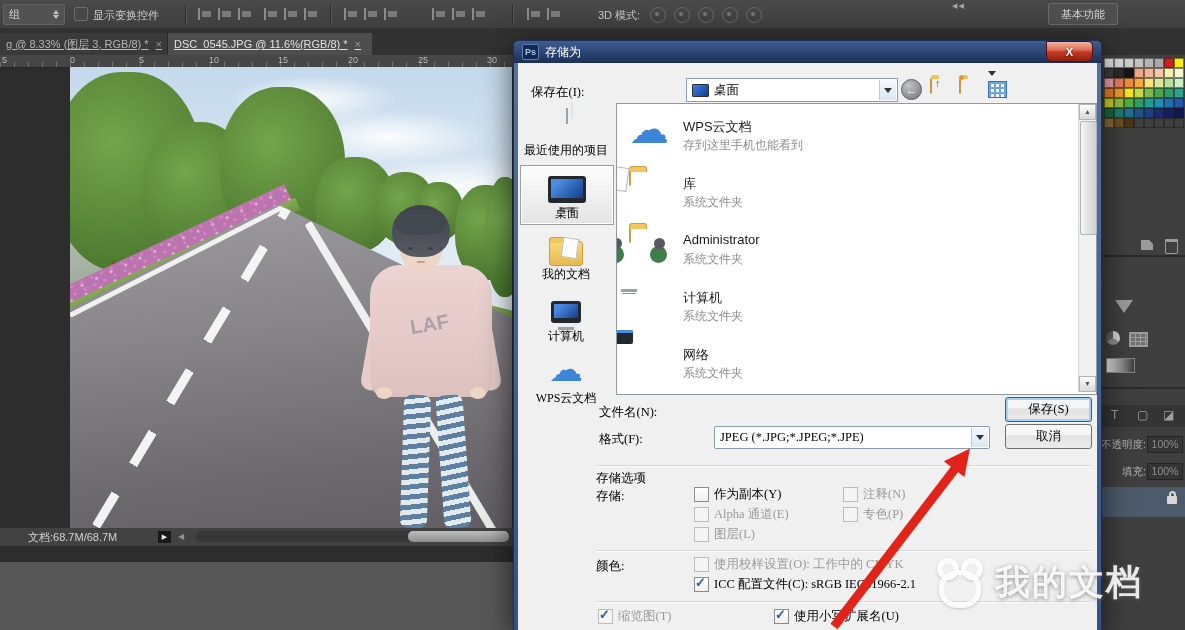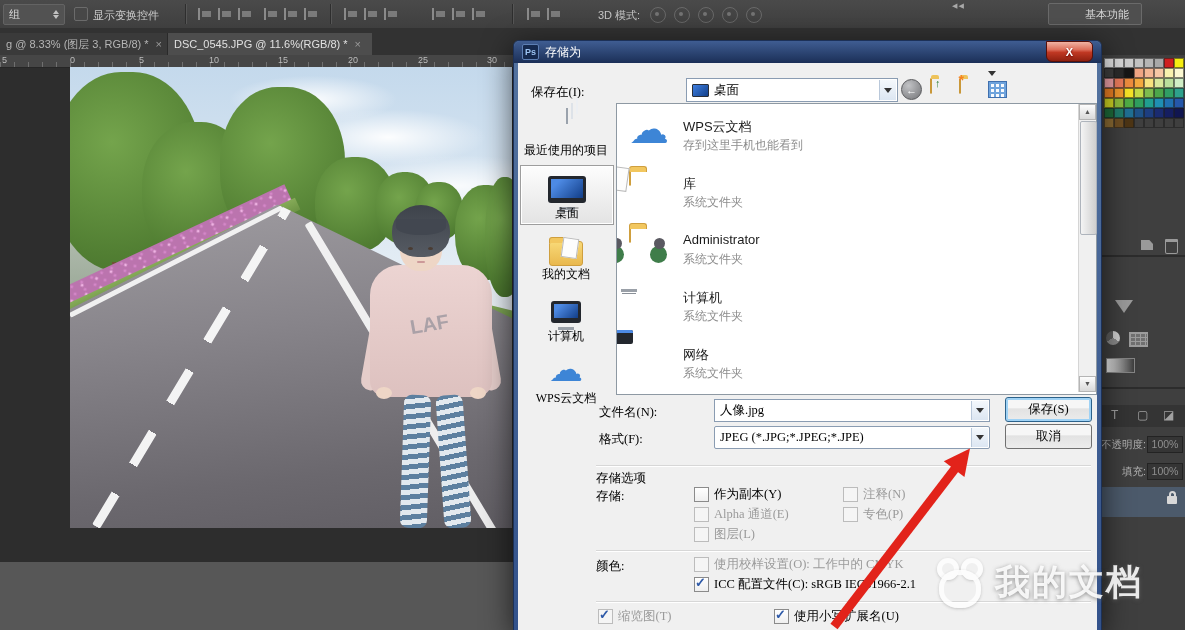--- a/index.html
+++ b/index.html
@@ -17,24 +17,24 @@
   .cbdark{position:absolute;left:74px;top:7px;width:12px;height:12px;background:#474747;border:1px solid #6b6b6b;border-radius:2px;}
   .showtrans{position:absolute;left:93px;top:8px;color:#cbcbcb;}
   .vsep{position:absolute;top:4px;width:1px;height:20px;background:#2e2e2e;box-shadow:1px 0 0 #565656;}
   .tico{position:absolute;top:7px;width:16px;height:14px;opacity:.75;
     background:linear-gradient(#a2a2a2,#a2a2a2) no-repeat 2px 1px/2px 12px,
                linear-gradient(#8d8d8d,#8d8d8d) no-repeat 6px 4px/9px 6px;}
   .tico3{position:absolute;top:7px;width:14px;height:14px;border:1px solid #868686;border-radius:50%;opacity:.55;}
   .tico3 b{position:absolute;left:4px;top:4px;width:4px;height:4px;border-radius:50%;background:#9a9a9a;}
   .mode3d{position:absolute;left:598px;top:8px;color:#c6c6c6;}
   .wsbtn{position:absolute;left:1048px;top:3px;width:68px;height:20px;background:#4f4f4f;border:1px solid #6a6a6a;
-    border-radius:2px;color:#d6d6d6;font-size:11px;display:flex;align-items:center;justify-content:center;padding-left:24px;}
+    border-radius:2px;color:#d6d6d6;font-size:11px;display:flex;align-items:center;justify-content:center;}
   
   .tabbar{position:absolute;left:0;top:28px;width:1185px;height:27px;background:#323232;}
-  .tab{position:absolute;bottom:0;height:22px;display:flex;align-items:center;font-size:11px;white-space:nowrap;overflow:hidden;}
+  .tab{position:absolute;bottom:0;height:22px;display:flex;align-items:center;font-size:11px;white-space:nowrap;overflow:hidden;text-decoration:underline;}
   .tab-inactive{left:0;width:167px;background:#3a3a3a;color:#b5b5b5;border-right:1px solid #2a2a2a;}
   .tab-active{left:168px;width:204px;background:#4d4d4d;color:#e0e0e0;}
   .tab .lbl{padding-left:6px;}
   .tab .cls{margin-left:7px;color:#9b9b9b;font-size:11px;padding-right:6px;}
   .collapse{position:absolute;left:952px;top:2px;color:#a8a8a8;font-size:7px;letter-spacing:1px;}
   
   .ruler{position:absolute;left:0;top:55px;width:1185px;height:12px;background:#464646;border-bottom:1px solid #262626;
     font-size:9px;color:#bdbdbd;}
   .ruler .ticks{position:absolute;left:0;right:0;bottom:0;height:5px;
     background:repeating-linear-gradient(90deg,#6f6f6f 0 1px,transparent 1px 14px);}
@@ -328,20 +328,27 @@
       <span class="c-eye" style="left:38px"></span>
       <span class="c-eye" style="left:58px"></span>
       <span class="c-mouth"></span>
       <div class="c-hand" style="left:6px"></div>
       <div class="c-hand" style="left:100px"></div>
       <div class="c-leg l"></div>
       <div class="c-leg r"></div>
     </div>
   </div>
 
+  <div class="statusbar">
+    <span class="doc">文档:68.7M/68.7M</span>
+    <span class="play">▶</span>
+    <span class="larr">◀</span>
+    <span class="htrack"></span>
+    <span class="hthumb"></span>
+  </div>
   <div class="tlbody"></div>
 
   <div class="rpanel">
     <div class="swgrid">
 
     <span class="sw" style="background: rgb(230, 230, 230);"></span>
         <span class="sw" style="background: rgb(218, 218, 218);"></span>
         <span class="sw" style="background: rgb(206, 206, 206);"></span>
         <span class="sw" style="background: rgb(194, 194, 194);"></span>
         <span class="sw" style="background: rgb(181, 181, 181);"></span>
@@ -508,26 +515,20 @@
             <div class="fdesc">系统文件夹</div>
           </div>
         </div>
       <div class="vscroll" style="left:560px;top:41px;height:288px;width:17px">
         <span class="vsbtn" style="top:0">▲</span>
         <span class="vsthumb"></span>
         <span class="vsbtn" style="bottom:0">▼</span>
       </div>
 
       <span class="lab" style="left:81px;top:341px">文件名(N):</span>
-      <div class="combo" style="left:196px;top:336px;width:269px;height:21px">
-        <span>人像.jpg</span>
-        <span class="arr">
-            <i></i>
-          </span>
-      </div>
       <div class="wbtn def" style="left:487px;top:334px">保存(S)</div>
 
       <span class="lab" style="left:81px;top:368px">格式(F):</span>
       <div class="combo" style="left:196px;top:363px;width:269px;height:21px;border-radius:2px">
         <span>JPEG (*.JPG;*.JPEG;*.JPE)</span>
         <span class="arr">
             <i></i>
           </span>
       </div>
       <div class="wbtn" style="left:487px;top:361px">取消</div>

